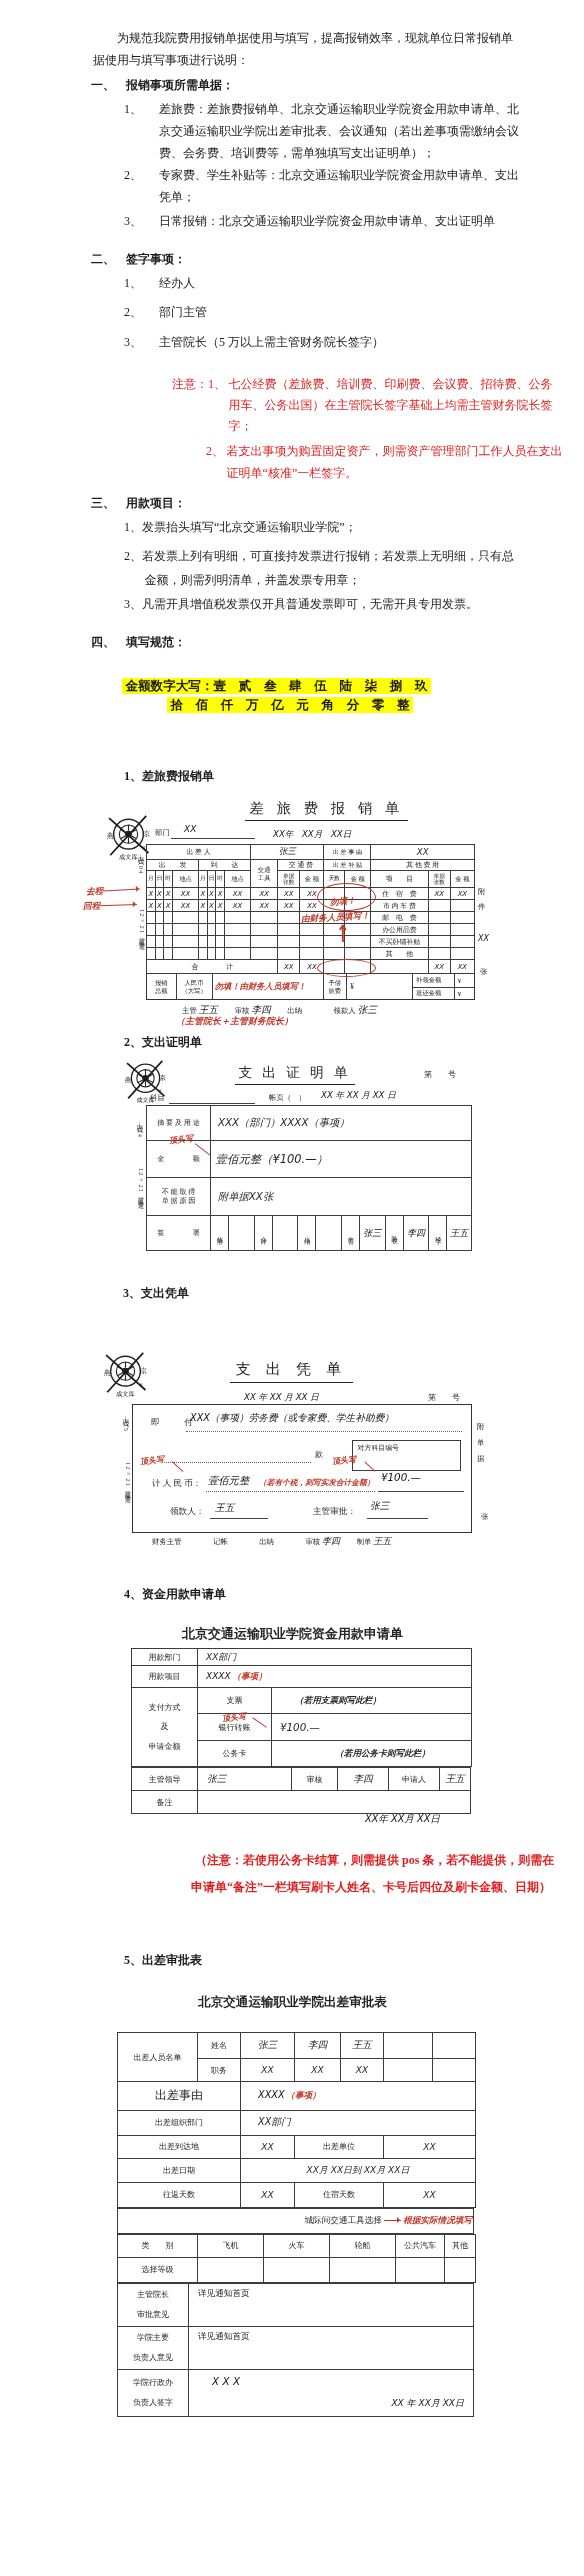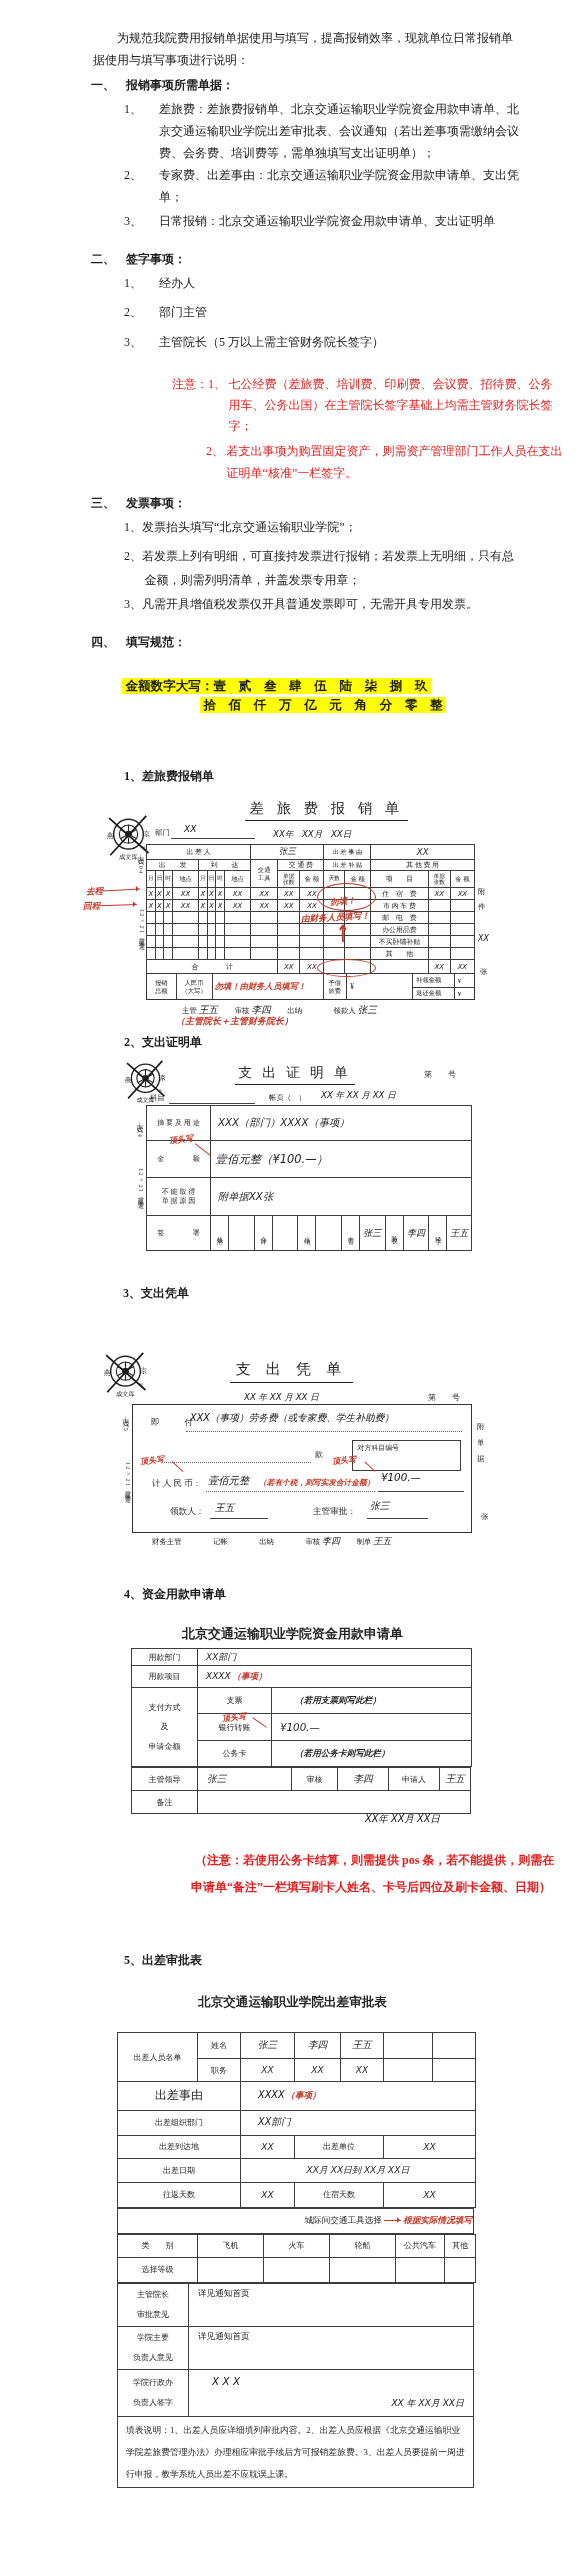--- a/index.html
+++ b/index.html
@@ -40,21 +40,21 @@
 <div class="abs doc b flex" style="left:91px;top:74px">
   <span class="mark">一、</span>
   <span>报销事项所需单据：</span>
 </div>
 <div class="abs doc flex" style="left:124px;top:98px;width:403px">
   <span class="mark">1、</span>
   <div style="width:365px">差旅费：差旅费报销单、北京交通运输职业学院资金用款申请单、北京交通运输职业学院出差审批表、会议通知（若出差事项需缴纳会议费、会务费、培训费等，需单独填写支出证明单）；</div>
 </div>
 <div class="abs doc flex" style="left:124px;top:164px;width:403px">
   <span class="mark">2、</span>
-  <div style="width:360px">专家费、出差事由：北京交通运输职业学院资金用款申请单、支出凭单；</div>
+  <div style="width:360px">专家费、学生补贴等：北京交通运输职业学院资金用款申请单、支出凭单；</div>
 </div>
 <div class="abs doc flex" style="left:124px;top:210px;width:403px">
   <span class="mark">3、</span>
   <div style="width:365px">日常报销：北京交通运输职业学院资金用款申请单、支出证明单</div>
 </div>
 
 <div class="abs doc b flex" style="left:91px;top:248px">
   <span class="mark">二、</span>
   <span>签字事项：</span>
 </div>
@@ -76,34 +76,34 @@
   <span class="mark2">1、</span>
   <div style="width:334px">七公经费（差旅费、培训费、印刷费、会议费、招待费、公务用车、公务出国）在主管院长签字基础上均需主管财务院长签字；</div>
 </div>
 <div class="abs doc red flex" style="left:158px;top:440px">
   <span class="mark2">2、</span>
   <div style="width:337px">若支出事项为购置固定资产，则需资产管理部门工作人员在支出证明单“核准”一栏签字。</div>
 </div>
 
 <div class="abs doc b flex" style="left:91px;top:492px">
   <span class="mark">三、</span>
-  <span>发票事项：</span>
+  <span>用款项目：</span>
 </div>
 <div class="abs doc hang" style="left:124px;top:516px;width:394px">1、发票抬头填写“北京交通运输职业学院”；</div>
 <div class="abs doc hang" style="left:124px;top:544px;width:381px;line-height:24px">2、若发票上列有明细，可直接持发票进行报销；若发票上无明细，只有总金额，则需列明清单，并盖发票专用章；</div>
 <div class="abs doc hang" style="left:124px;top:593px;width:394px">3、凡需开具增值税发票仅开具普通发票即可，无需开具专用发票。</div>
 
 <div class="abs doc b flex" style="left:91px;top:631px">
   <span class="mark">四、</span>
   <span>填写规范：</span>
 </div>
 
 <div class="abs" style="left:122px;top:677px;font-size:12.6px;font-weight:bold;line-height:19px">
   <div><span class="hl">金额数字大写：壹　贰　叁　肆　伍　陆　柒　捌　玖</span></div>
-  <div style="margin-left:78px"><span class="hl">拾　佰　仟　万　亿　元　角　分　零　整</span></div>
+  <div style="margin-left:45px"><span class="hl">拾　佰　仟　万　亿　元　角　分　零　整</span></div>
 </div>
 
 <div class="abs doc b" style="left:124px;top:765px">1、差旅费报销单</div>
 
 <div class="abs stamp" style="left:106px;top:813px">
   <svg width="45" height="48" viewBox="0 0 78 84">
     <circle cx="39" cy="37" r="26" fill="none" stroke="#222" stroke-width="2.5"></circle>
     <circle cx="39" cy="37" r="16" fill="none" stroke="#222" stroke-width="2"></circle>
     <circle cx="39" cy="37" r="6" fill="#222"></circle>
     <g stroke="#222" stroke-width="2">
@@ -536,21 +536,21 @@
 申请金额</td>
       <td style="font-size:8px">支票</td>
       <td class="rhw" style="font-size:8.6px;text-align:left;padding-left:23px">（若用支票则写此栏）</td>
     </tr>
     <tr style="height:27px">
       <td style="font-size:8px">银行转账</td>
       <td class="hw" style="font-size:10.3px;text-align:left;padding-left:8px">¥100.—</td>
     </tr>
     <tr style="height:26px">
       <td style="font-size:8px">公务卡</td>
-      <td class="rhw" style="font-size:8.6px;text-align:left;padding-left:23px">（若用公务卡则写此栏）</td>
+      <td class="rhw" style="font-size:8.6px;text-align:center;padding-left:23px">（若用公务卡则写此栏）</td>
     </tr>
   </tbody>
     </table>
   <table class="ft" style="width:340px;border-top:none">
     <colgroup>
         <col style="width:66px">
         <col style="width:94px">
         <col style="width:46px">
         <col style="width:51px">
         <col style="width:51px">
@@ -697,19 +697,16 @@
       <td style="font-size:8.6px;text-align:left;vertical-align:top;padding:4.6px 0 0 9px">详见通知首页</td>
     </tr>
     <tr style="height:47px">
       <td class="pre" style="font-size:8px;line-height:2.4">学院行政办
 负责人签字</td>
       <td style="position:relative">
         <span class="hw abs" style="left:23px;top:5.7px;font-size:10.3px;letter-spacing:3.4px">XXX</span>
         <span class="hw abs" style="right:9px;bottom:5.7px;font-size:9px">XX 年 XX月 XX日</span>
       </td>
     </tr>
-    <tr style="height:65px">
-      <td colspan="2" style="font-size:8.8px;text-align:left;line-height:22px;padding:2.3px 8px;vertical-align:top">填表说明：1、出差人员应详细填列审批内容。2、出差人员应根据《北京交通运输职业学院差旅费管理办法》办理相应审批手续后方可报销差旅费。3、出差人员要提前一周进行申报，教学系统人员出差不应耽误上课。</td>
-    </tr>
   </tbody>
     </table>
 </div>
 
 
 </body></html>

